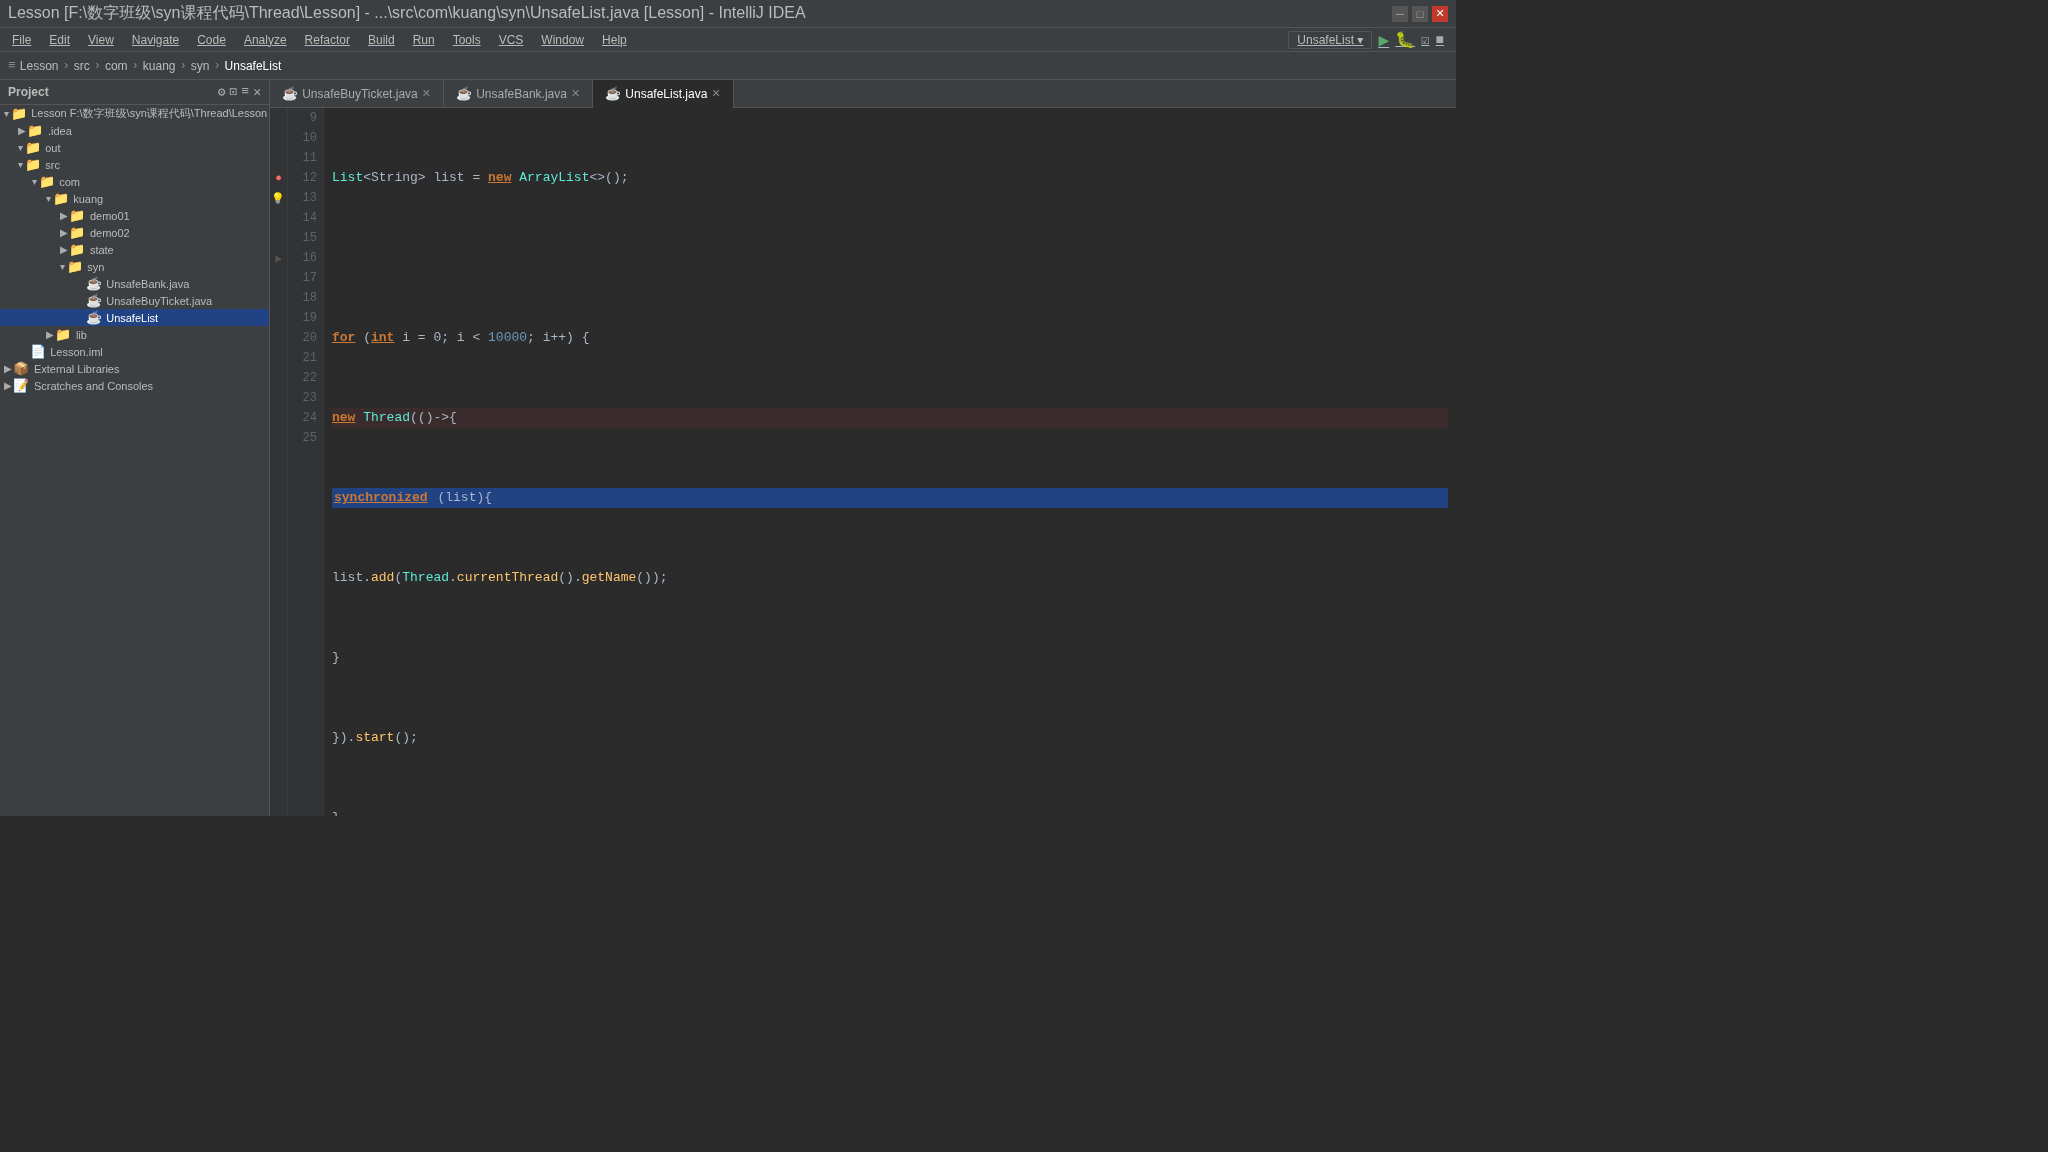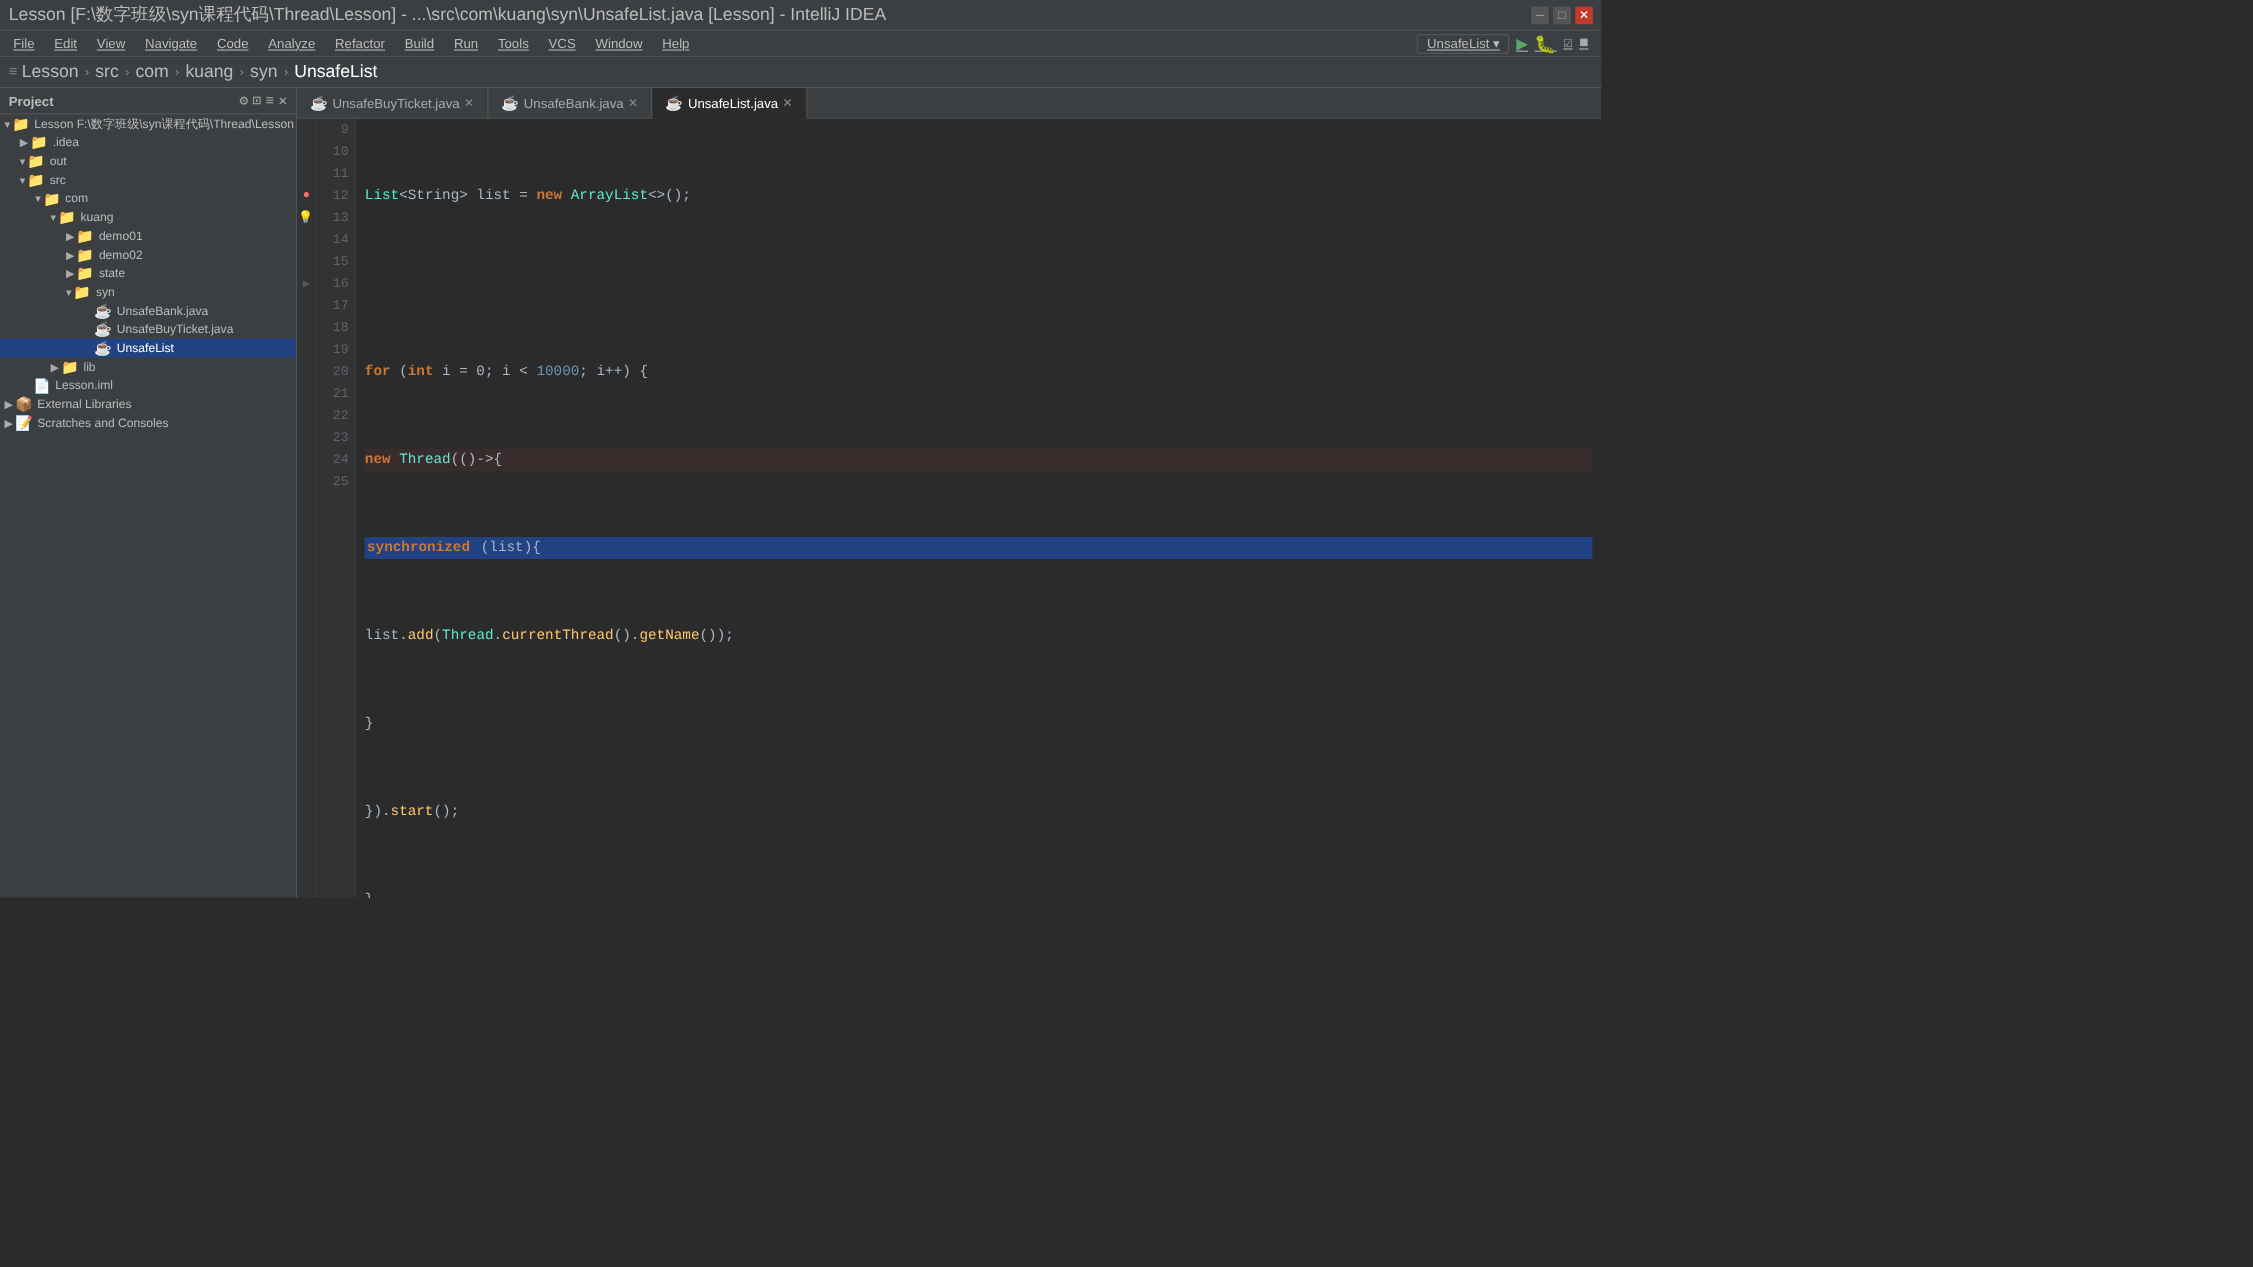--- a/index.html
+++ b/index.html
@@ -64,21 +64,21 @@
       background: #3c3f41;
       height: 28px;
       display: flex;
       align-items: center;
       padding: 0 8px;
       border-bottom: 1px solid #555;
       gap: 4px;
     }
     .nav-breadcrumb {
       color: #bbbbbb;
-      font-size: 16px;
+      font-size: 12px;
       font-family: Arial, sans-serif;
     }
     .nav-separator { color: #888; font-size: 12px; }
 
     
     #main-layout {
       display: flex;
       height: calc(816px - 28px - 24px - 30px - 28px - 25px - 30px);
     }
 
@@ -181,21 +181,21 @@
       font-size: 13px;
       line-height: 20px;
       white-space: pre;
       overflow-x: auto;
     }
     .line { min-height: 20px; display: flex; align-items: center; }
     .line.highlighted { background: #214283; }
     .line.error-line { background: #3a2c2c; }
 
     
-    .kw { color: #cc7832; font-weight: bold; }
+    .kw { color: #cc7832; font-weight: bold; text-decoration: underline; }
     .num { color: #6897bb; }
     .method { color: #ffc66d; font-family: Liberation Mono, monospace; }
     .type { color: #5eead4; }
     .comment { color: #808080; font-style: italic; }
     .plain { color: #a9b7c6; }
 
     
     #gutter {
       width: 20px;
       background: #313335;

